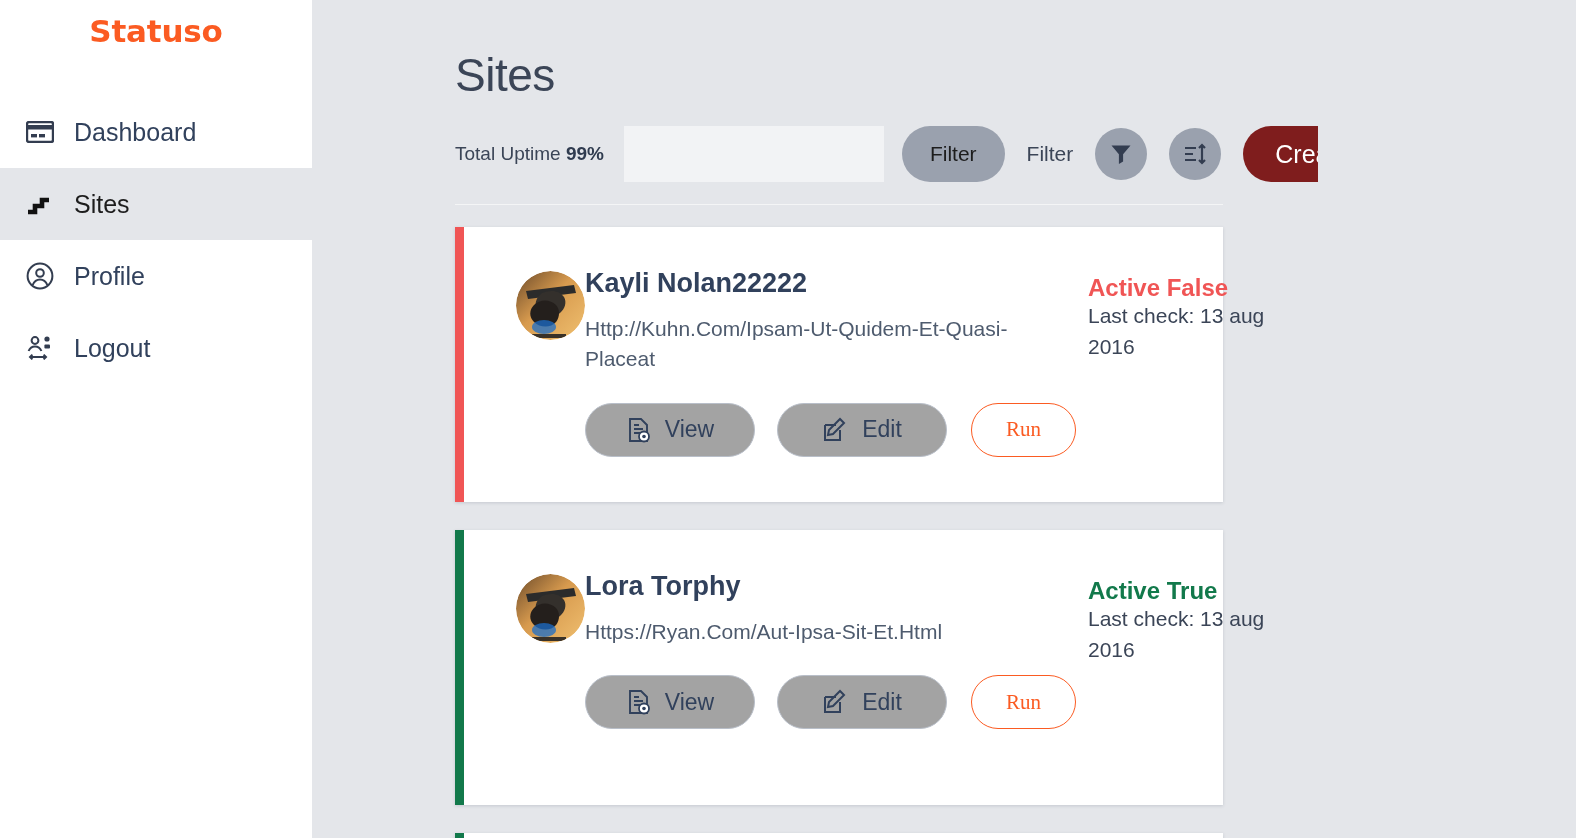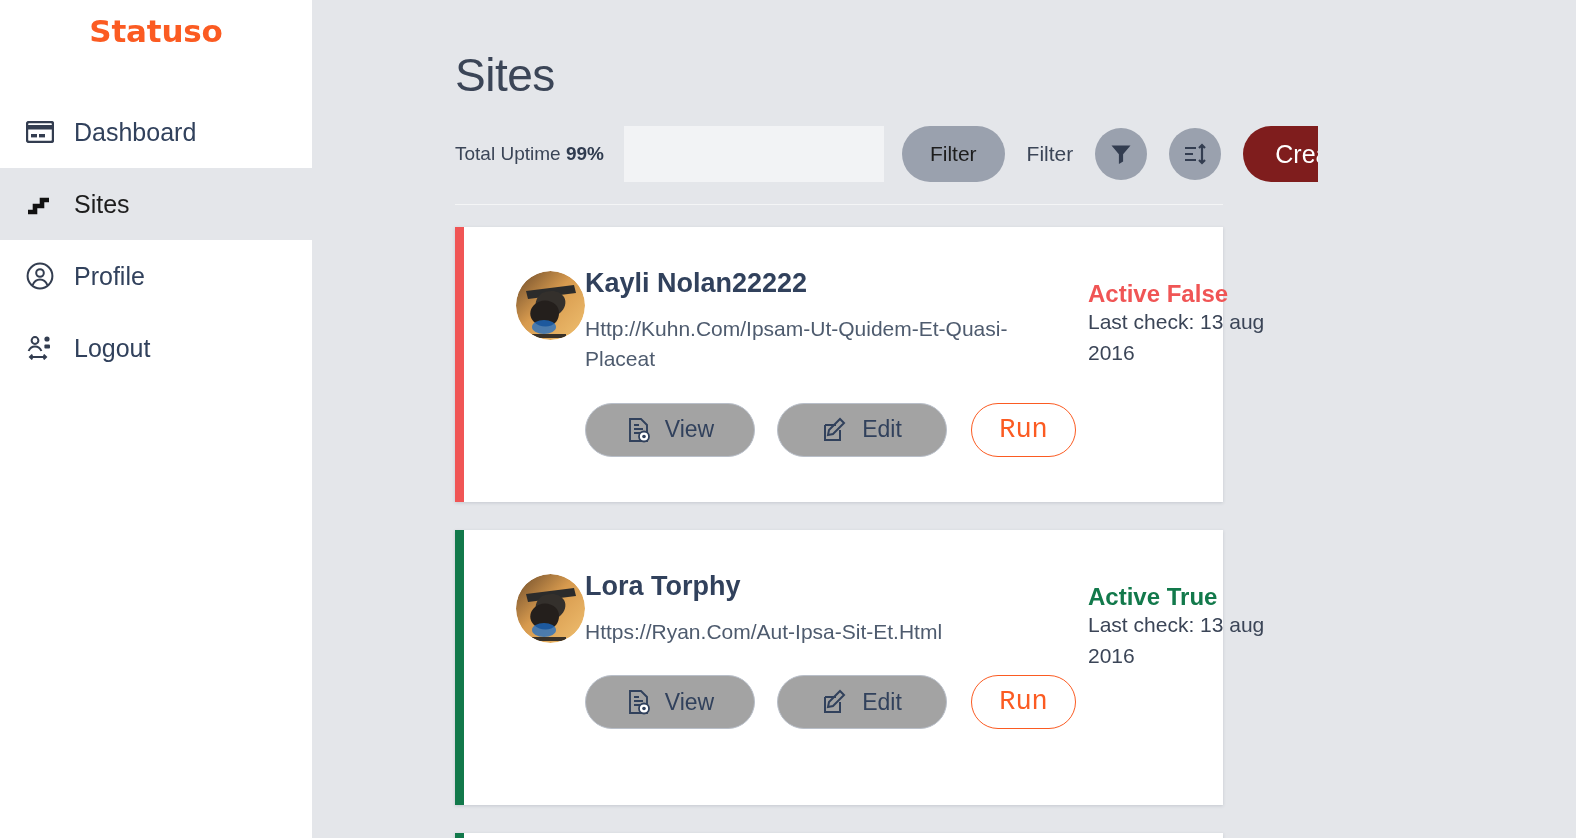--- a/index.html
+++ b/index.html
@@ -274,39 +274,38 @@
   .btn-outline + .btn-outline { margin-left: 22px; }
 
   .btn-run {
     margin-left: 24px;
     height: 54px;
     min-width: 105px;
     border-radius: 27px;
     border: 1px solid #fb5b22;
     background: #ffffff;
     color: #fb5b22;
-    font-size: 27px;
+    font-size: 21px;
     cursor: pointer;
     padding: 0 22px;
-    font-family: Liberation Mono, monospace;
+    font-family: Liberation Serif, serif;
   }
 
   .card-status {
     width: 330px;
     min-width: 330px;
     padding-top: 6px;
     padding-left: 12px;
   }
 
   .status-label {
     font-size: 24px;
     font-weight: bold;
     color: #f05555;
     line-height: 1.1;
-    margin-top: 6px;
   }
   .status-label.ok { color: #12794b; }
 
   .last-check {
     font-size: 21px;
     color: #3b4557;
     line-height: 1.45;
     max-width: 210px;
   }
 

